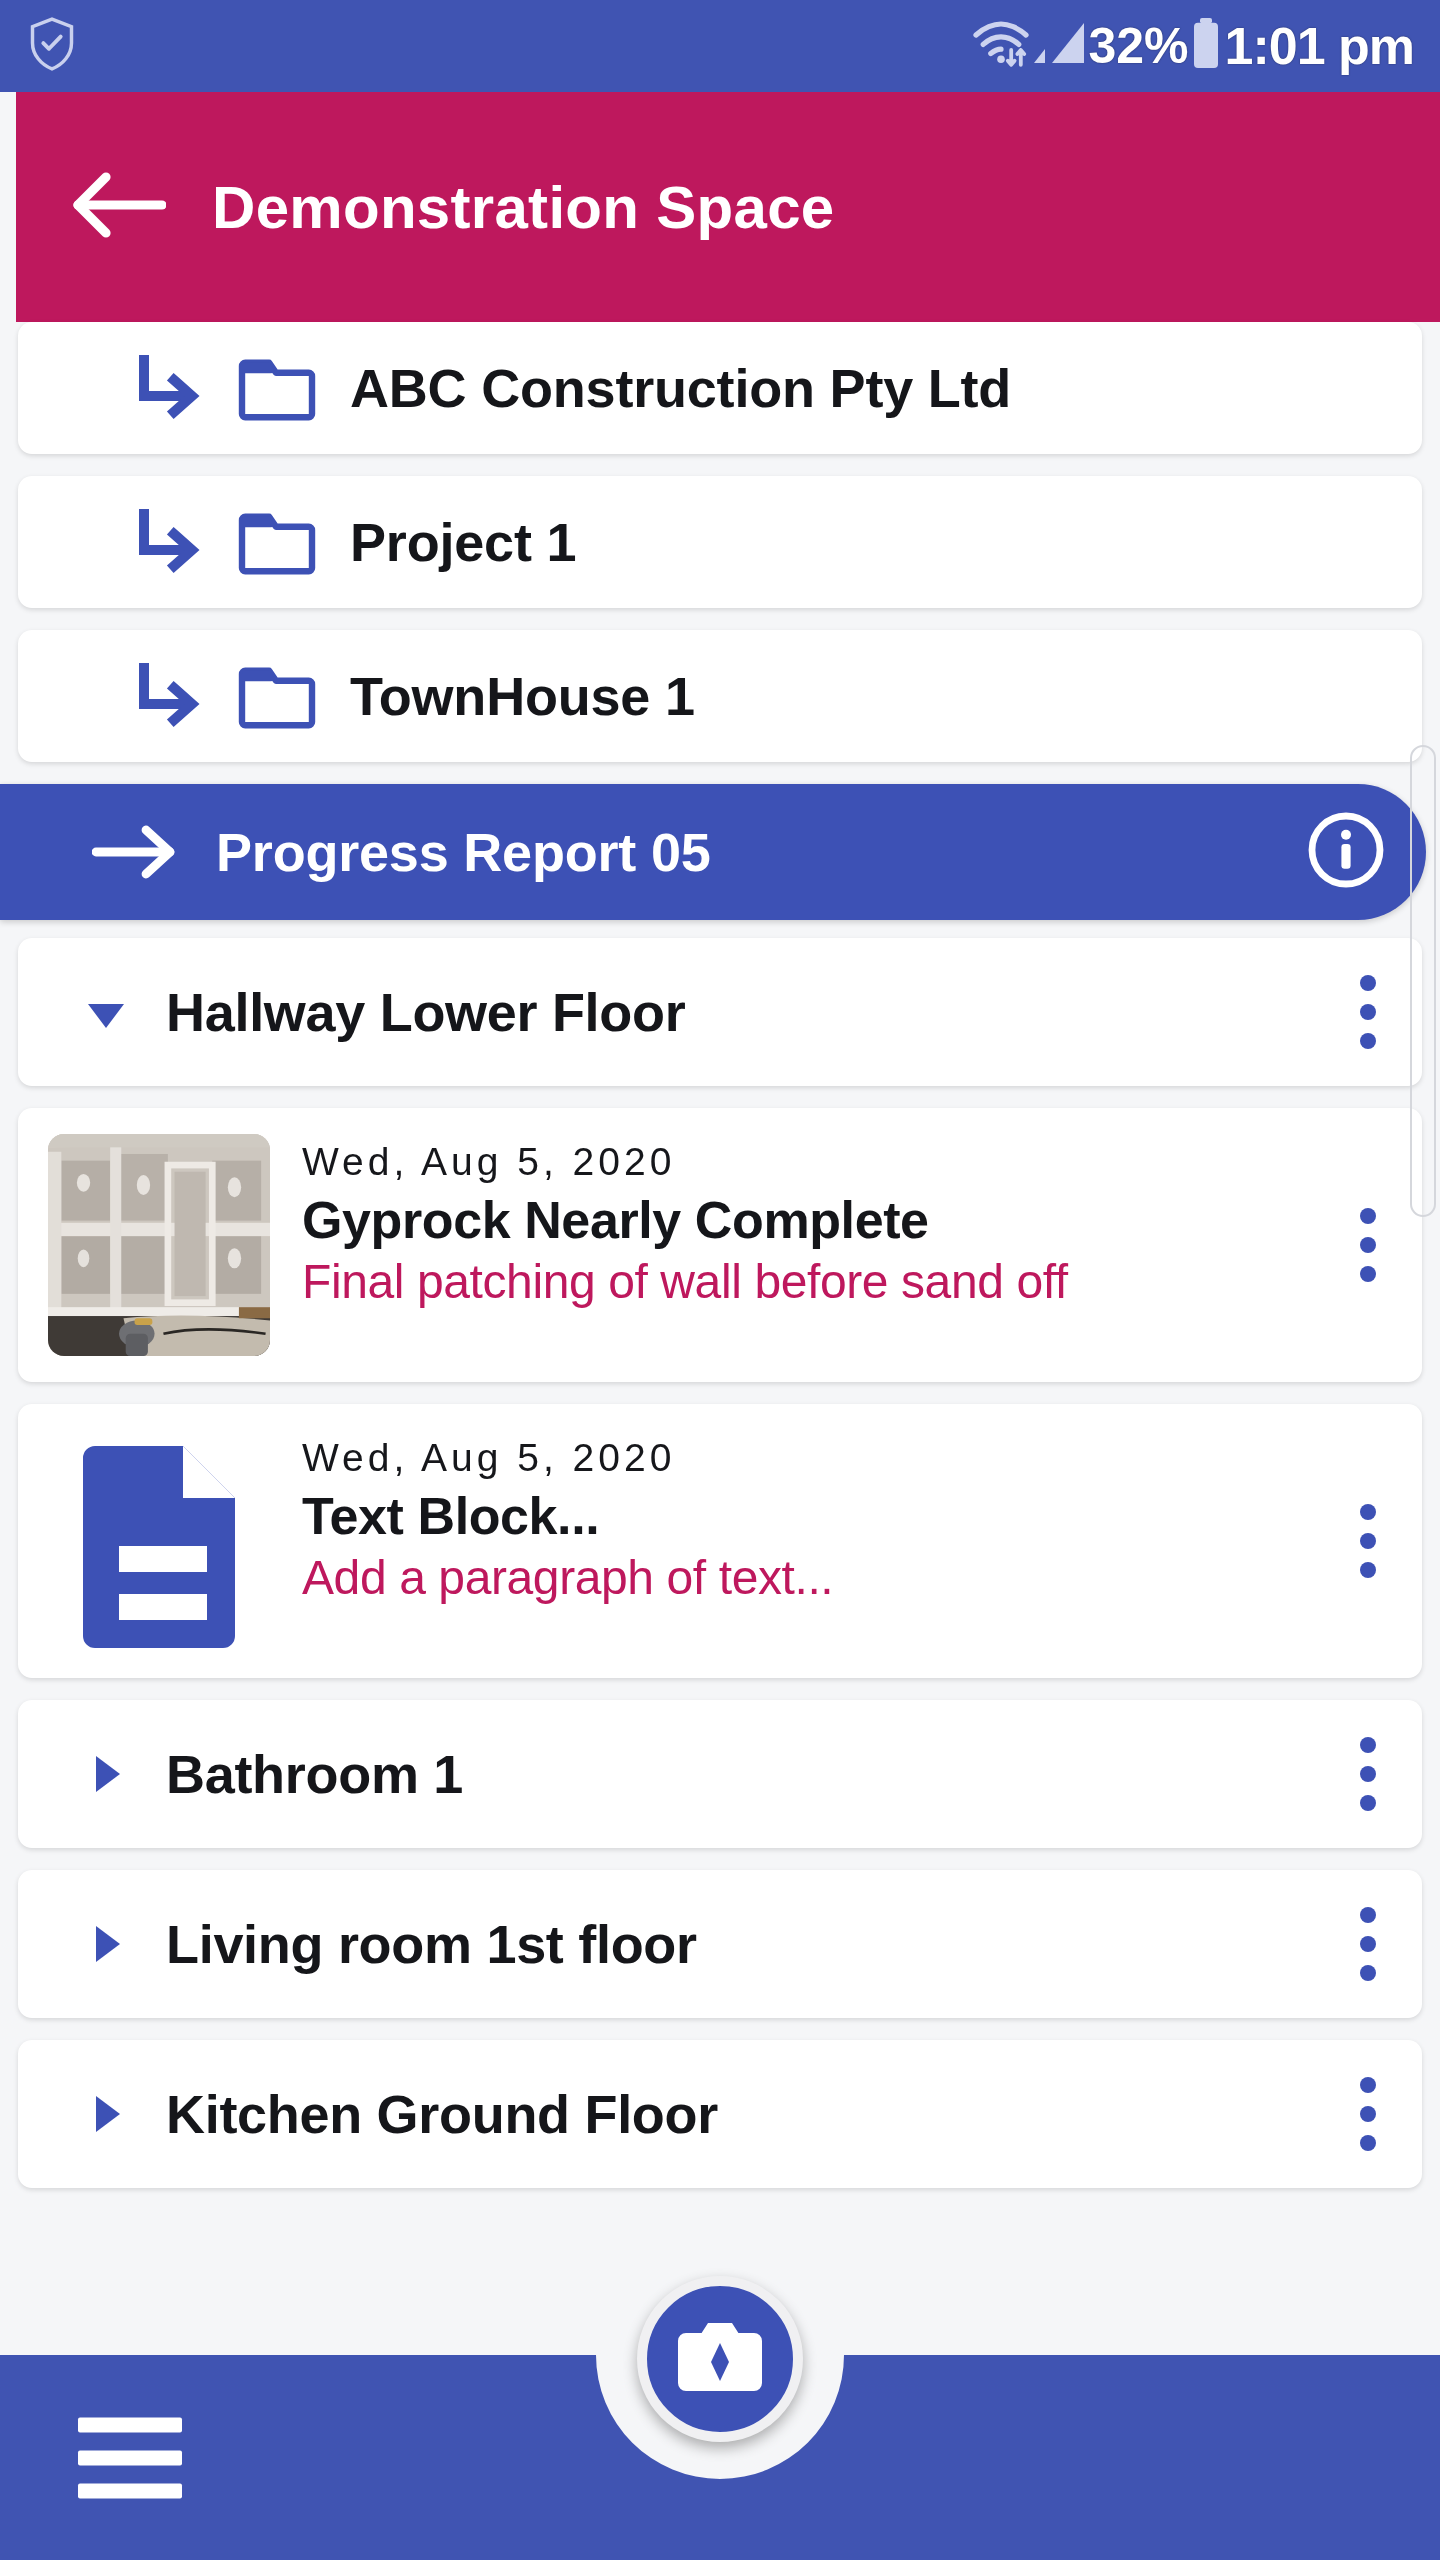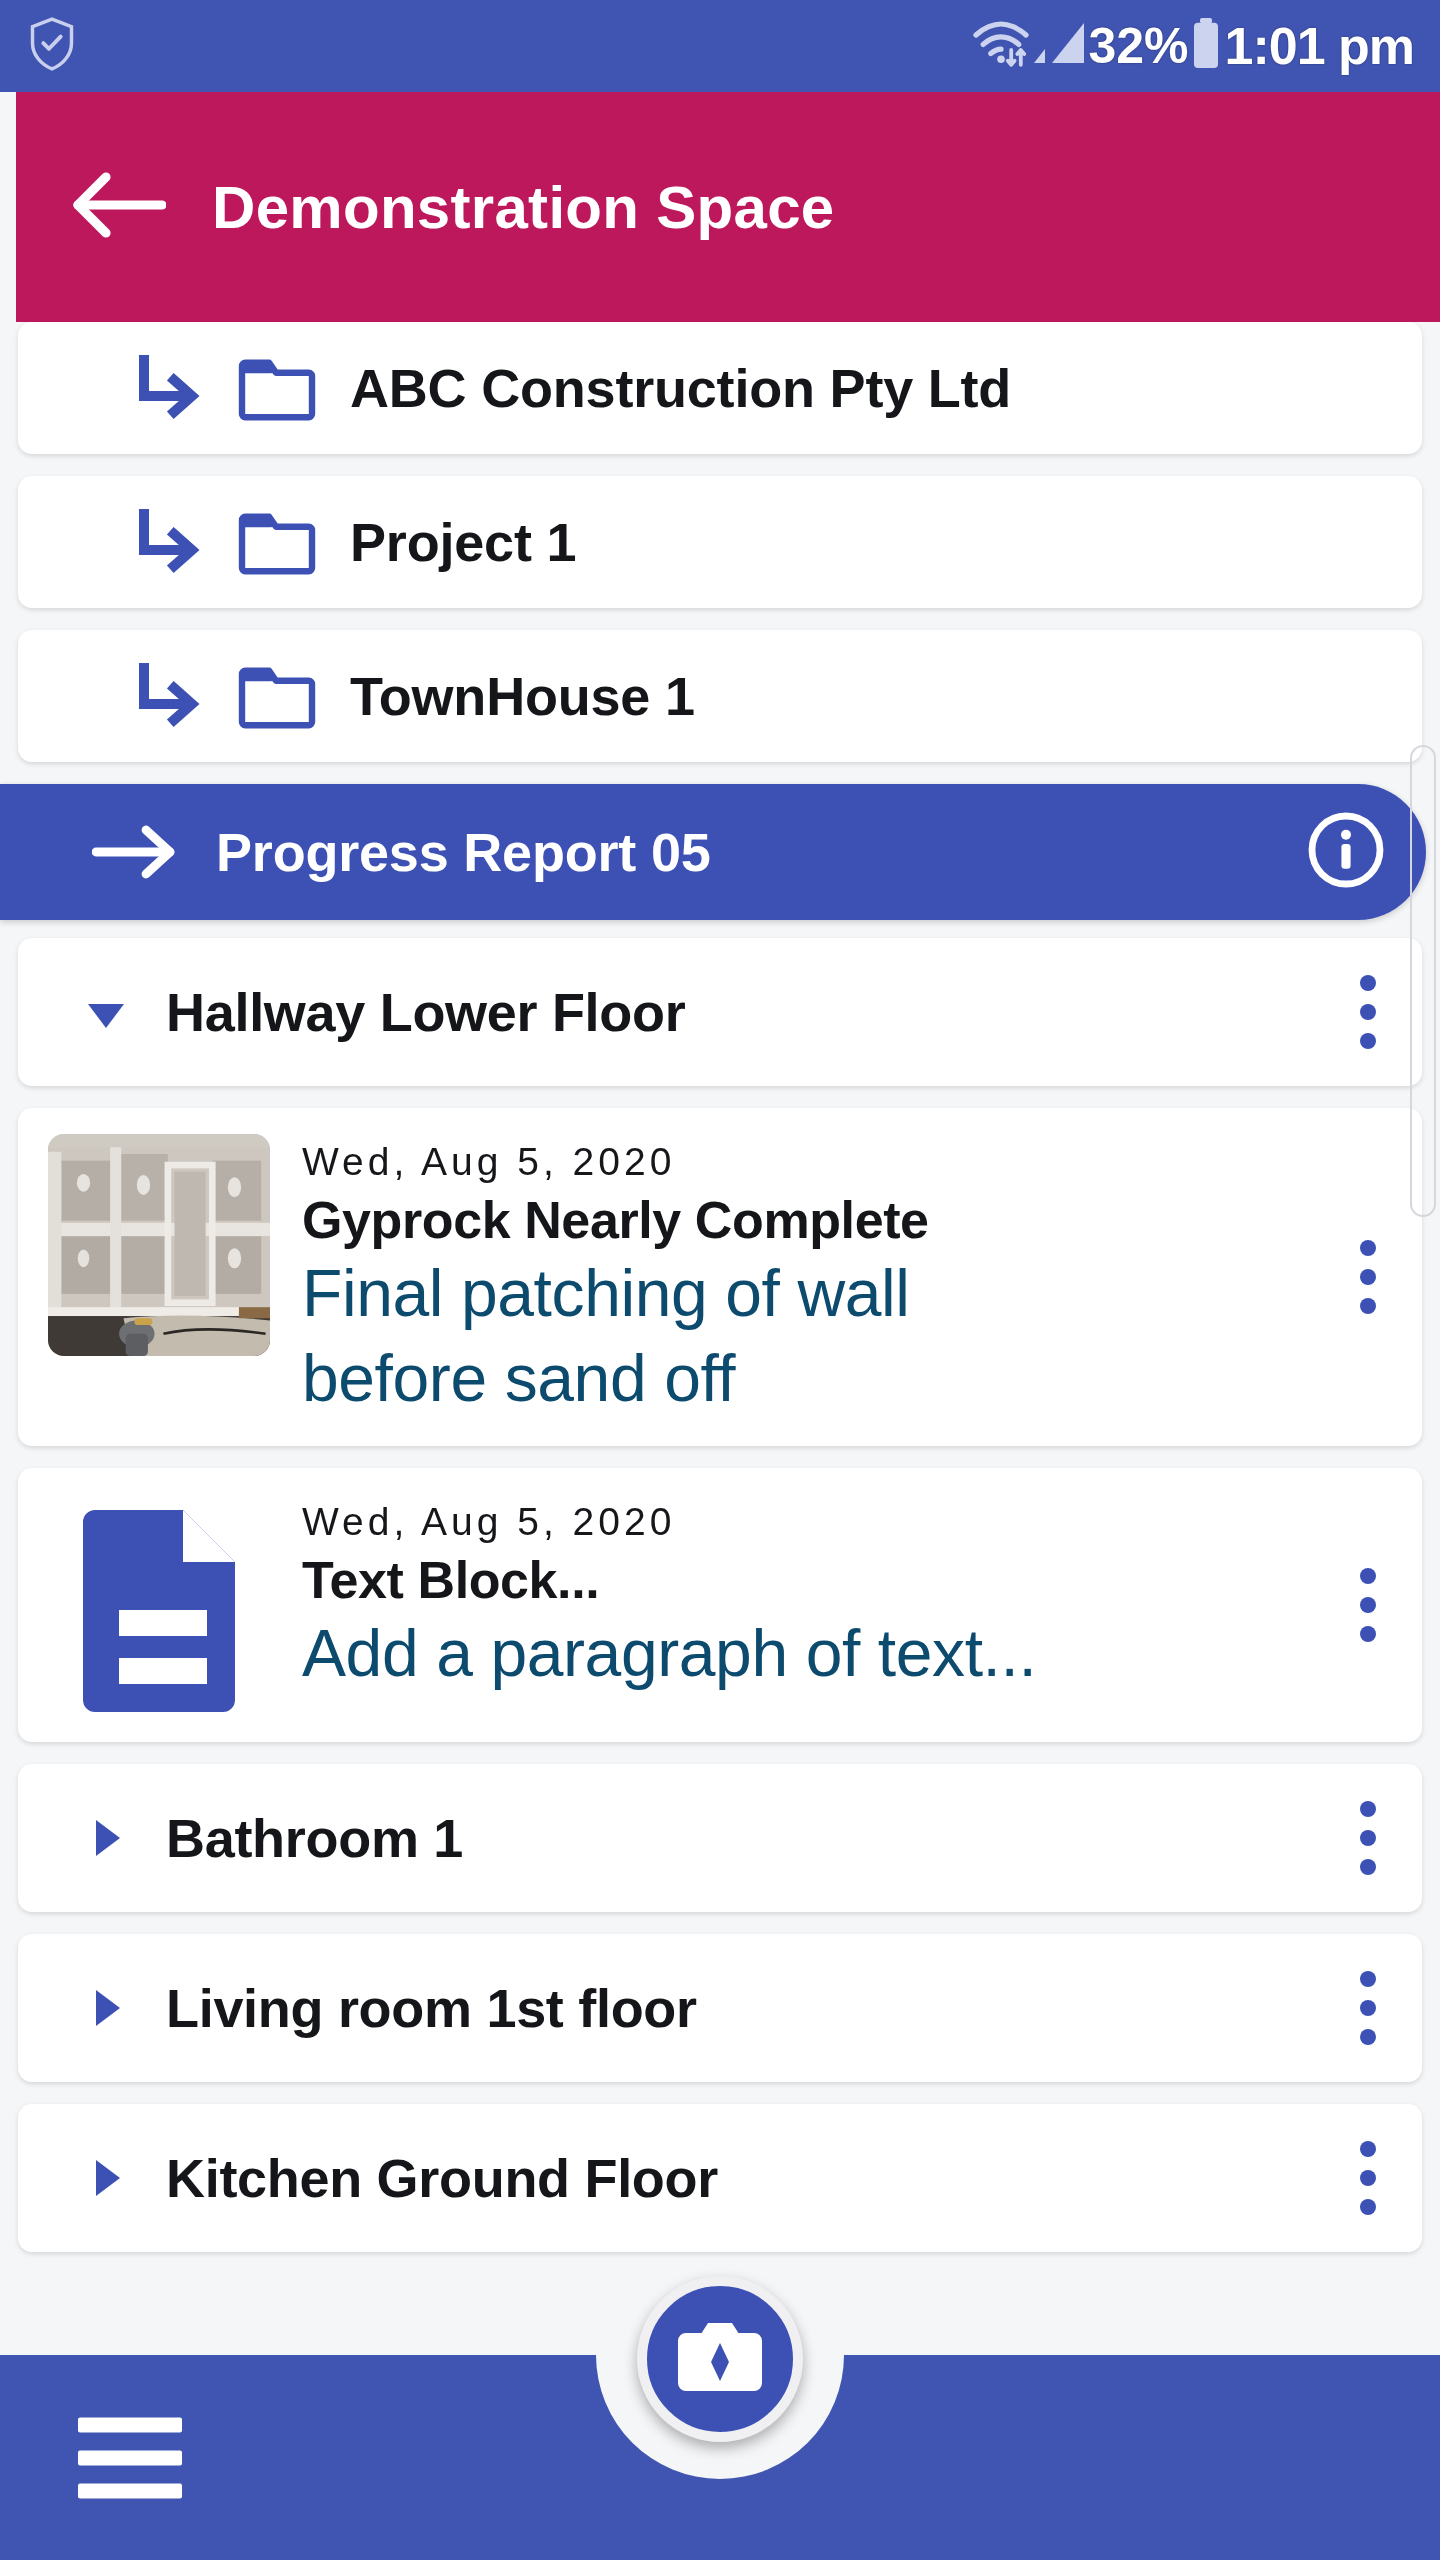--- a/index.html
+++ b/index.html
@@ -131,21 +131,21 @@
   .entry .body { padding-top:6px; flex:1 1 auto; }
   .entry .date {
     font-size:39px; color:#16171b; letter-spacing:4px;
     font-weight:400; line-height:1.15; margin-bottom:4px;
   }
   .entry .etitle {
     font-size:52px; font-weight:700; color:#15161a;
     letter-spacing:-.4px; line-height:1.2;
   }
   .entry .edesc {
-    font-size:66px; font-weight:400; color:#0c4a6e;
+    font-size:48px; font-weight:400; color:#be185d;
     letter-spacing:-.4px; line-height:1.28; max-width:790px;
   }
 
   
   .scrolltrack {
     position:absolute; right:4px; top:745px;
     width:26px; height:472px;
     border:2px solid #d5d7dc; border-radius:16px;
     background:transparent;
   }

